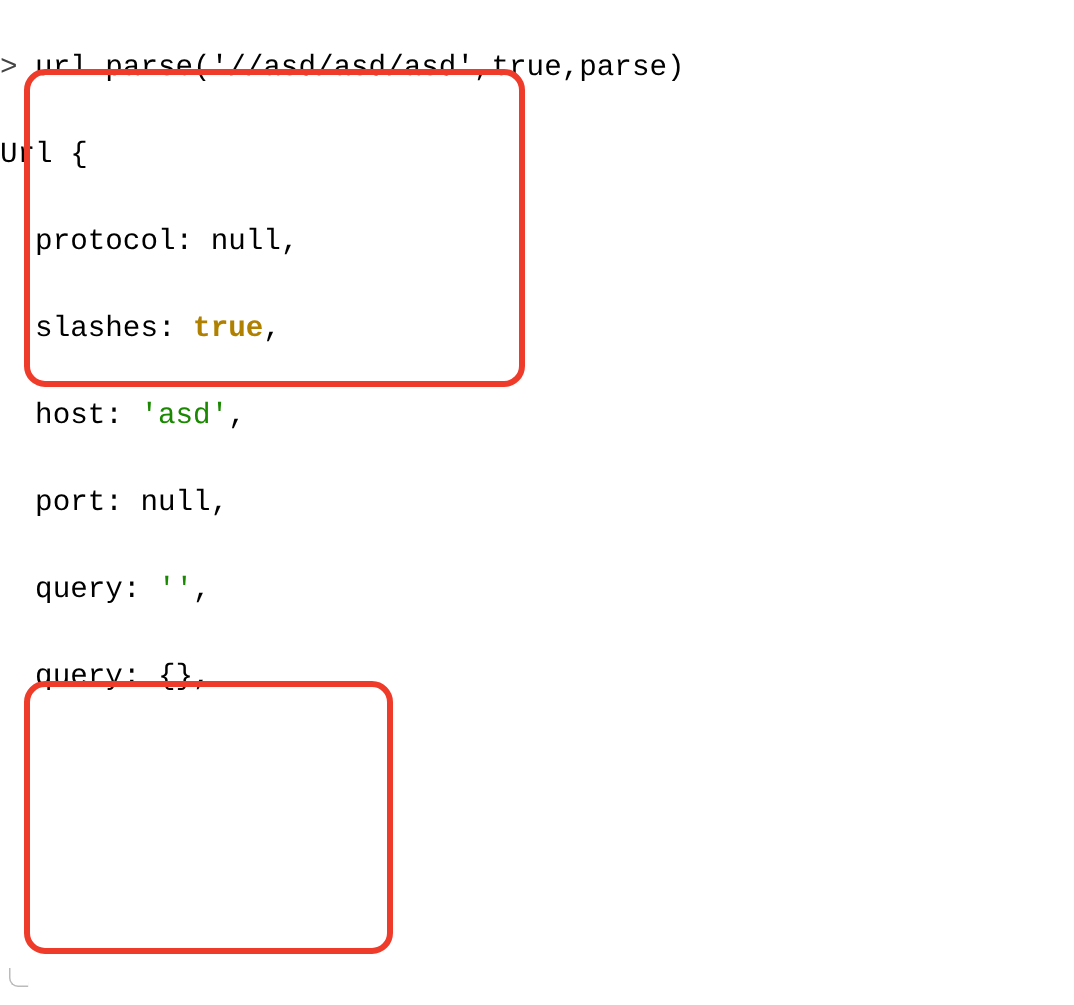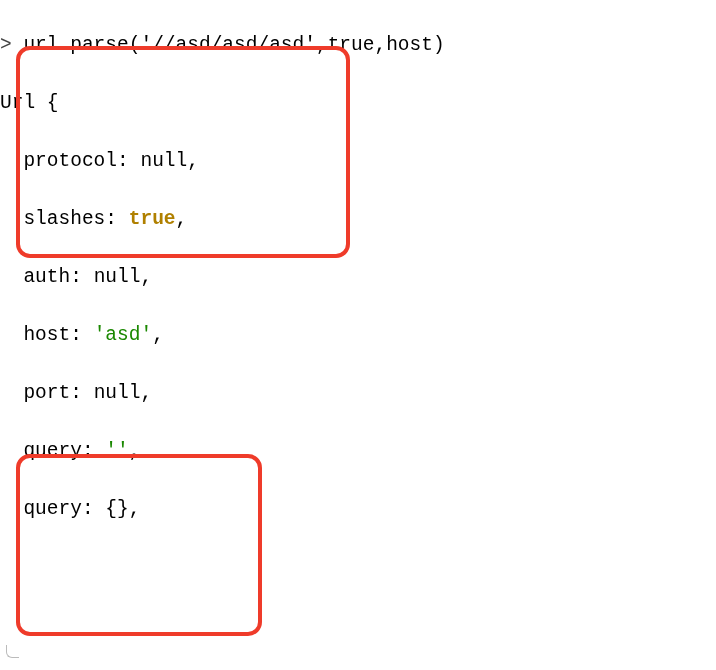--- a/index.html
+++ b/index.html
@@ -38,25 +38,24 @@
     width:12px; height:12px;
     border-left:1px solid #bbb;
     border-bottom:1px solid #bbb;
     border-bottom-left-radius:6px;
   }
 </style>
 </head>
 <body>
 
 <div class="term">
-<div><span class="gt">&gt; </span><span>url.parse('//asd/asd/asd',true,host)</span></div>
+<div><span class="gt">&gt; </span><span>url.parse('//asd/asd/asd',true,parse)</span></div>
 <div>Url {</div>
 <div><span>  </span><span>protocol</span><span>: </span><span class="kw-null">null</span><span>,</span></div>
 <div><span>  </span><span>slashes</span><span>: </span><span class="kw-true">true</span><span>,</span></div>
-<div><span>  </span><span>auth</span><span>: </span><span class="kw-null">null</span><span>,</span></div>
 <div><span>  </span><span>host</span><span>: </span><span class="str">'asd'</span><span>,</span></div>
 <div><span>  </span><span>port</span><span>: </span><span class="kw-null">null</span><span>,</span></div>
 <div><span>  </span><span>query</span><span>: </span><span class="str">''</span><span>,</span></div>
 <div><span>  </span><span>query</span><span>: </span><span>{}</span><span>,</span></div>
 <div></div>
 
 
 
 
 

